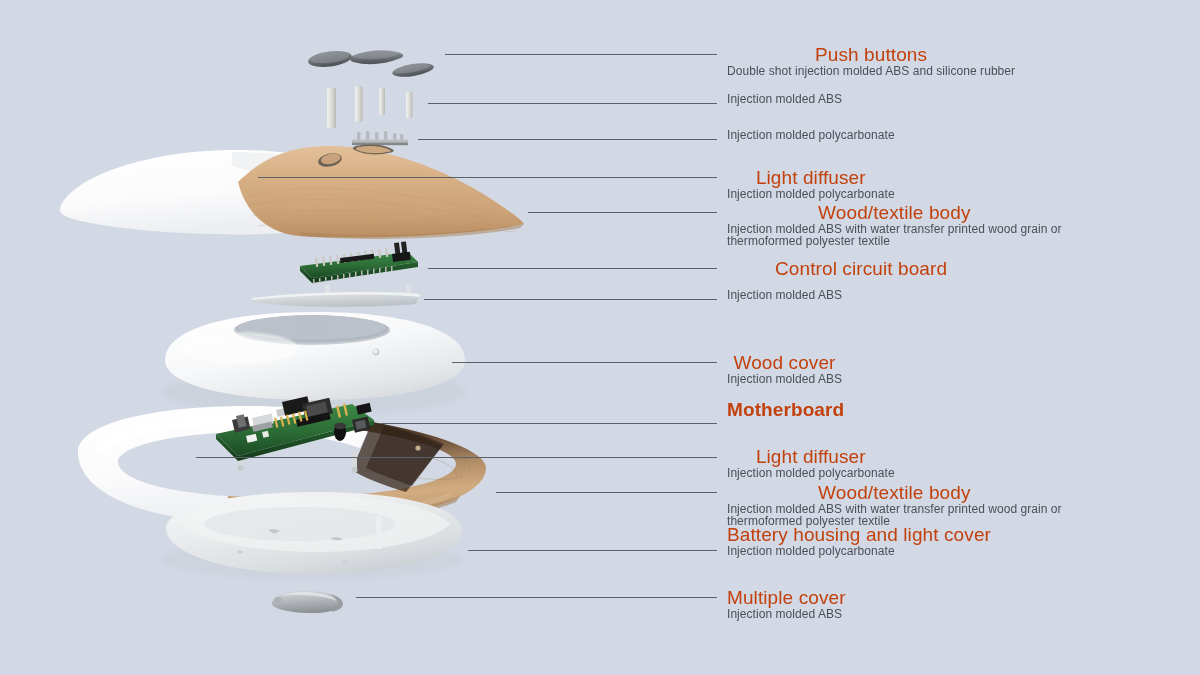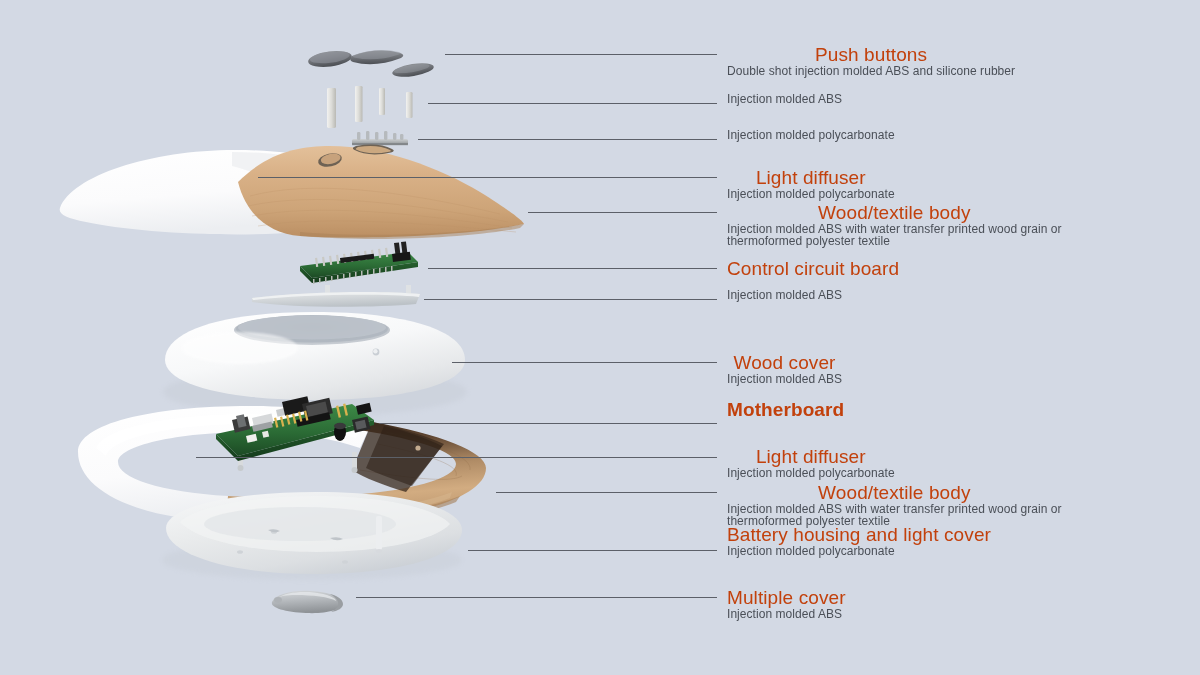--- a/index.html
+++ b/index.html
@@ -383,21 +383,21 @@
     <div class="title">Light diffuser</div>
     <div class="sub">Injection molded polycarbonate</div>
   </div>
 
   <div class="callout" style="top:202px;">
     <div class="title">Wood/textile body</div>
     <div class="sub">Injection molded ABS with water transfer printed wood grain or</div>
     <div class="sub">thermoformed polyester textile</div>
   </div>
 
-  <div class="callout" style="top:258px;">
+  <div class="callout" style="top:258px;margin-left:48px;">
     <div class="title">Control circuit board</div>
   </div>
 
   <div class="callout" style="top:289px;">
     <div class="sub">Injection molded ABS</div>
   </div>
 
   <div class="callout" style="top:352px;">
     <div class="title">Wood cover</div>
     <div class="sub">Injection molded ABS</div>

